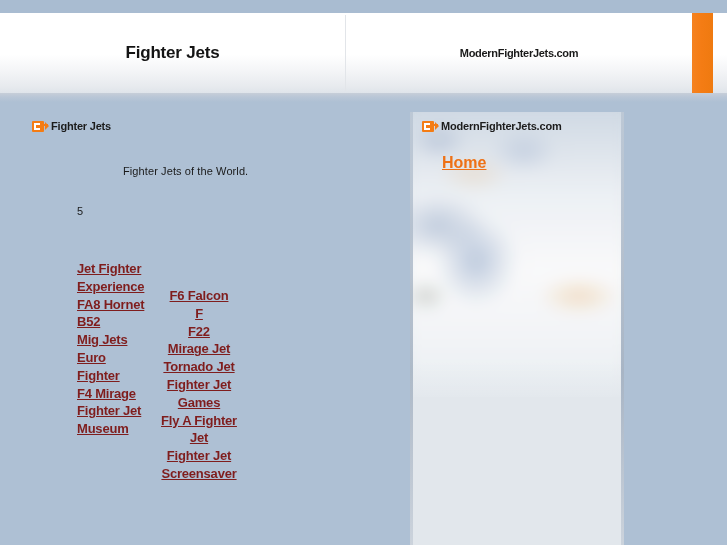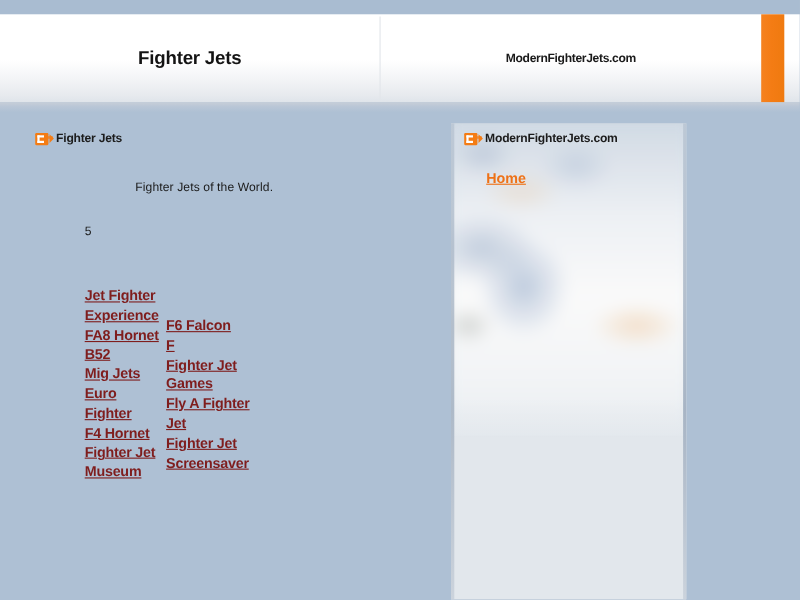--- a/index.html
+++ b/index.html
@@ -218,39 +218,39 @@
     font-size: 11px;
     color: #1a1a1a;
   }
 
   .link-col {
     position: absolute;
     display: flex;
     flex-direction: column;
   }
   .link-col-a { left: 57px; top: 148px; width: 72px; }
-  .link-col-b { left: 131px; top: 175px; width: 96px; }
+  .link-col-b { left: 131px; top: 175px; width: 96px; text-align: center; }
 
   .jetlink {
     color: #7f1d1d;
     text-decoration: underline;
     font-size: 13px;
     font-weight: bold;
     line-height: 17.8px;
     letter-spacing: -0.2px;
     cursor: pointer;
     white-space: normal;
   }
 
   .home-link {
     position: absolute;
     left: 32px; top: 42px;
     color: #ee7116;
     text-decoration: underline;
-    font-size: 13px;
+    font-size: 16px;
     font-weight: bold;
     cursor: pointer;
   }
 </style>
 </head>
 <body>
 
 <div class="topbar"></div>
 
 <div class="header">
@@ -279,27 +279,30 @@
 
     <div class="intro-text">Fighter Jets of the World.</div>
     <div class="count-text">5</div>
 
     <div class="link-col link-col-a">
       <a class="jetlink">Jet Fighter Experience</a>
       <a class="jetlink">FA8 Hornet</a>
       <a class="jetlink">B52</a>
       <a class="jetlink">Mig Jets</a>
       <a class="jetlink">Euro Fighter</a>
-      <a class="jetlink">F4 Hornet</a>
+      <a class="jetlink">F4 Mirage</a>
       <a class="jetlink">Fighter Jet Museum</a>
     </div>
 
     <div class="link-col link-col-b">
       <a class="jetlink">F6 Falcon</a>
       <a class="jetlink">F</a>
+      <a class="jetlink">F22</a>
+      <a class="jetlink">Mirage Jet</a>
+      <a class="jetlink">Tornado Jet</a>
       <a class="jetlink">Fighter Jet Games</a>
       <a class="jetlink">Fly A Fighter Jet</a>
       <a class="jetlink">Fighter Jet Screensaver</a>
     </div>
   </div>
 
   <div class="frame-right">
     <div class="frame-right-lower"></div>
     <div class="photo-wrap">
       <div class="photo"></div>

